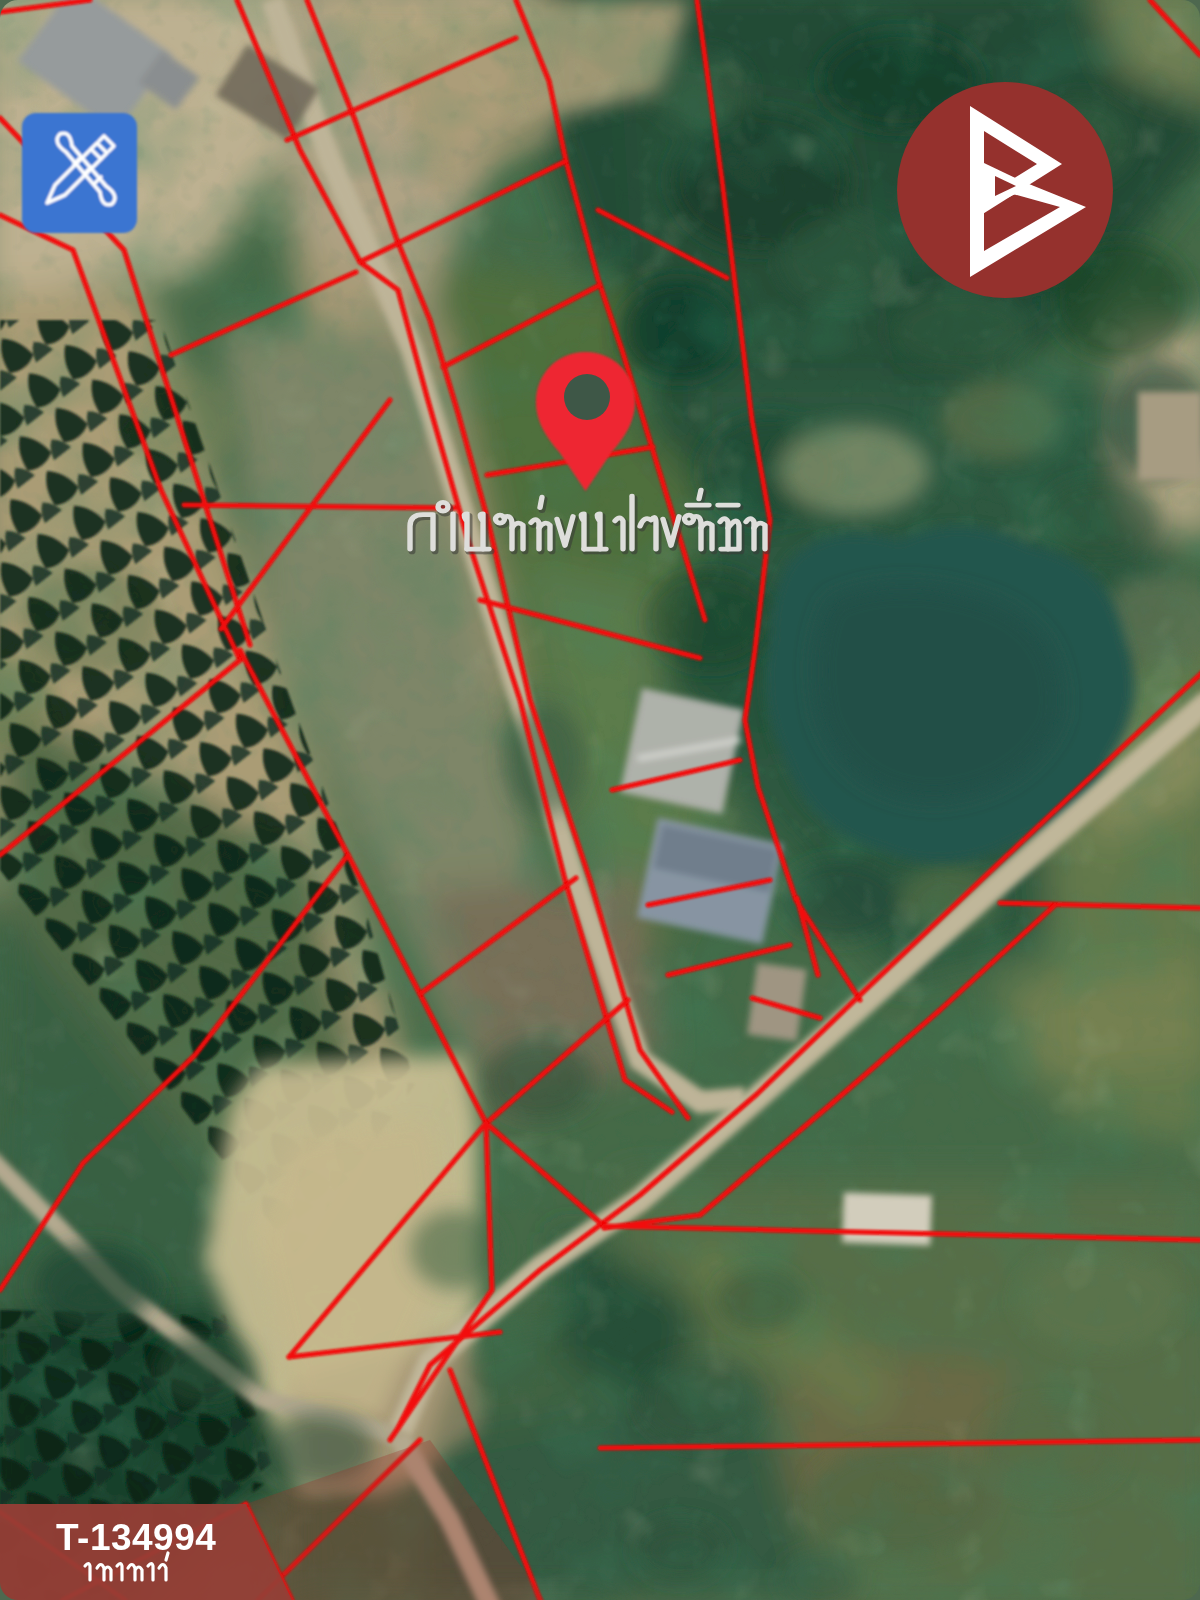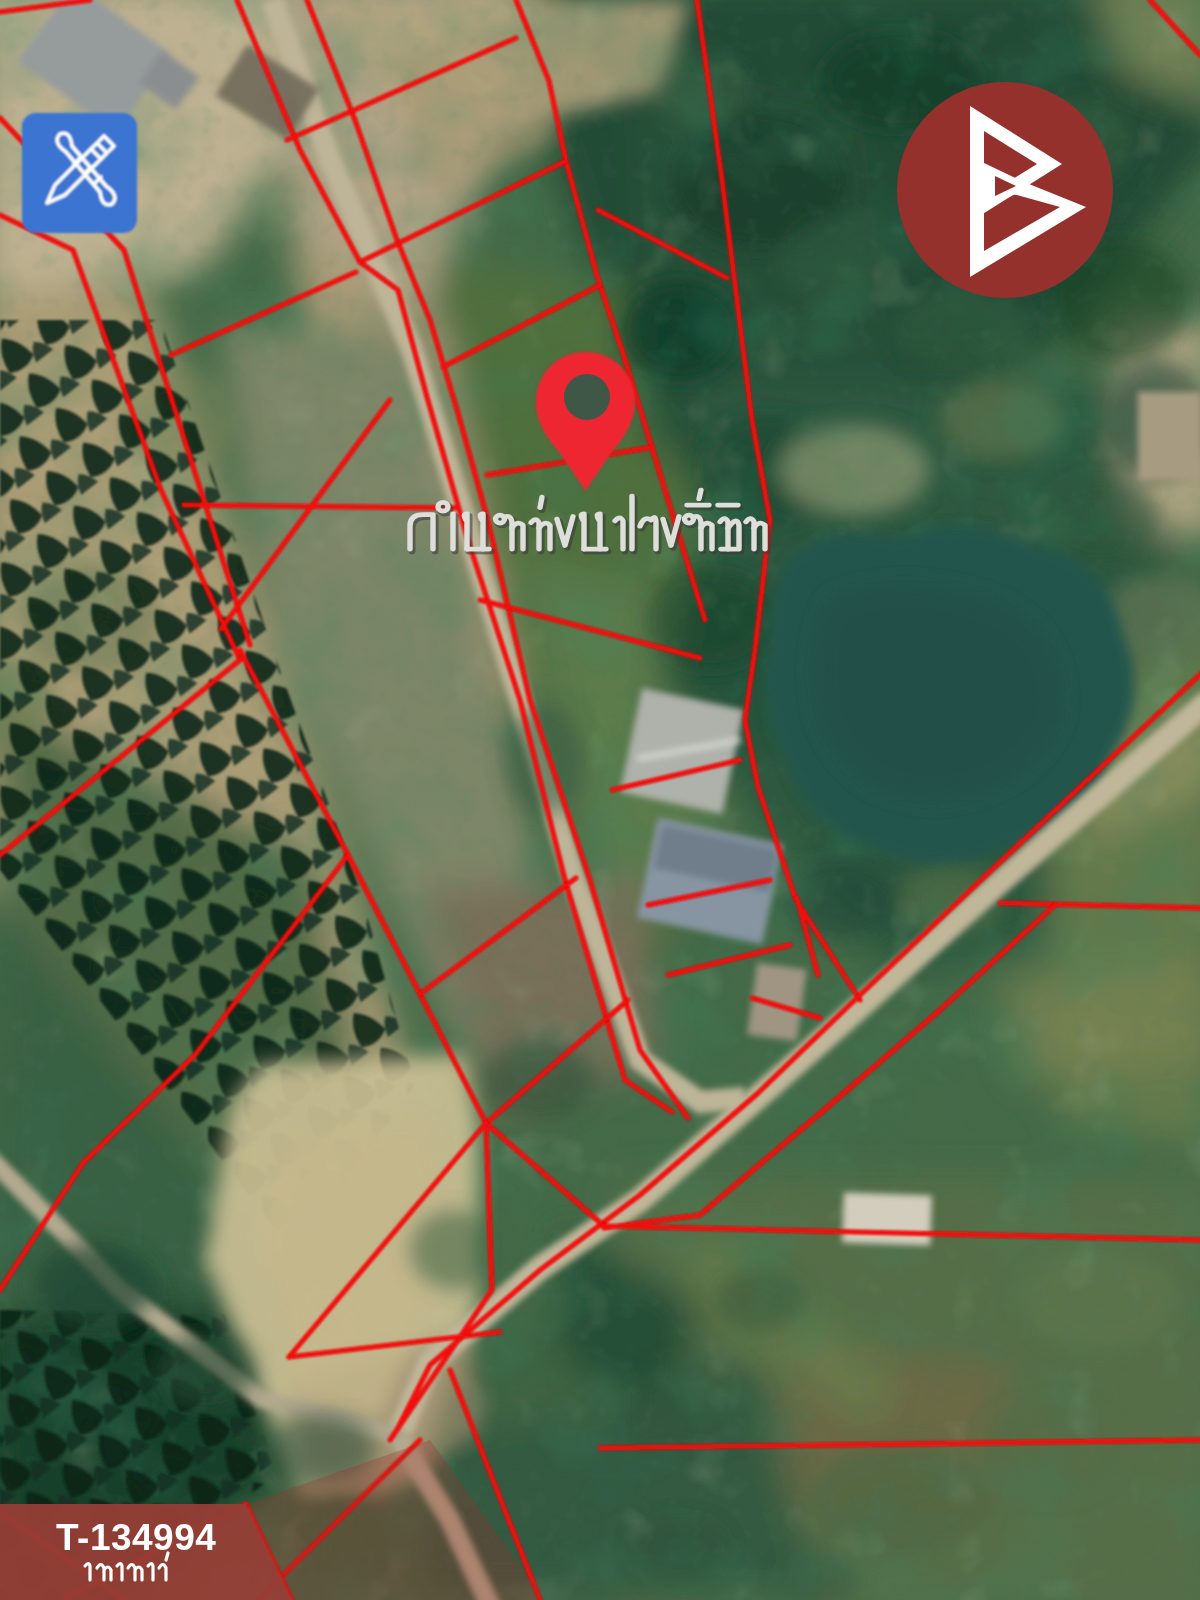--- a/index.html
+++ b/index.html
@@ -1,16 +1,16 @@
 <!DOCTYPE html>
 <html><head>
 <meta charset="utf-8">
 <style>
 html,body{margin:0;padding:0;background:#4e684f;font-family:"Liberation Sans",sans-serif;}
-#stage{position:relative;width:1200px;height:1600px;overflow:hidden;}
+#stage{position:relative;width:1200px;height:1600px;overflow:hidden;border-radius:18px;}
 #stage svg{filter:blur(0.5px);}
 </style>
 </head>
 <body>
 <div id="stage">
 <svg width="1200" height="1600" viewBox="0 0 1200 1600" xmlns="http://www.w3.org/2000/svg">
 <defs>
 <filter id="b18" x="-40%" y="-40%" width="180%" height="180%">
           <feGaussianBlur stdDeviation="18"></feGaussianBlur>
         </filter>

